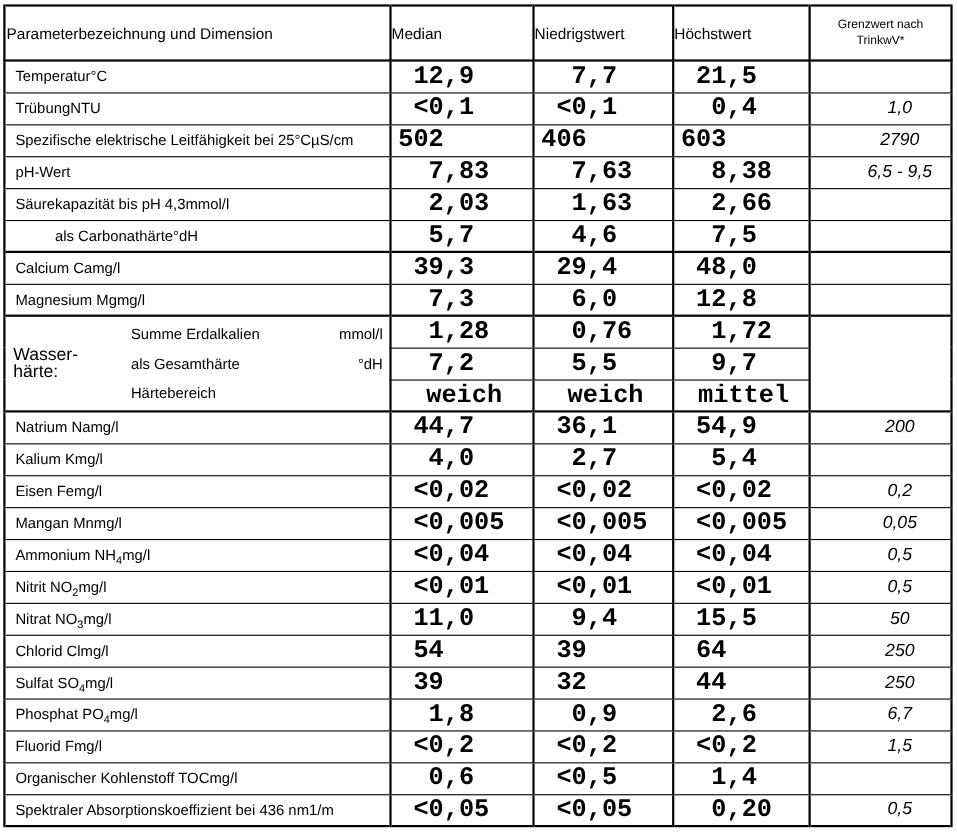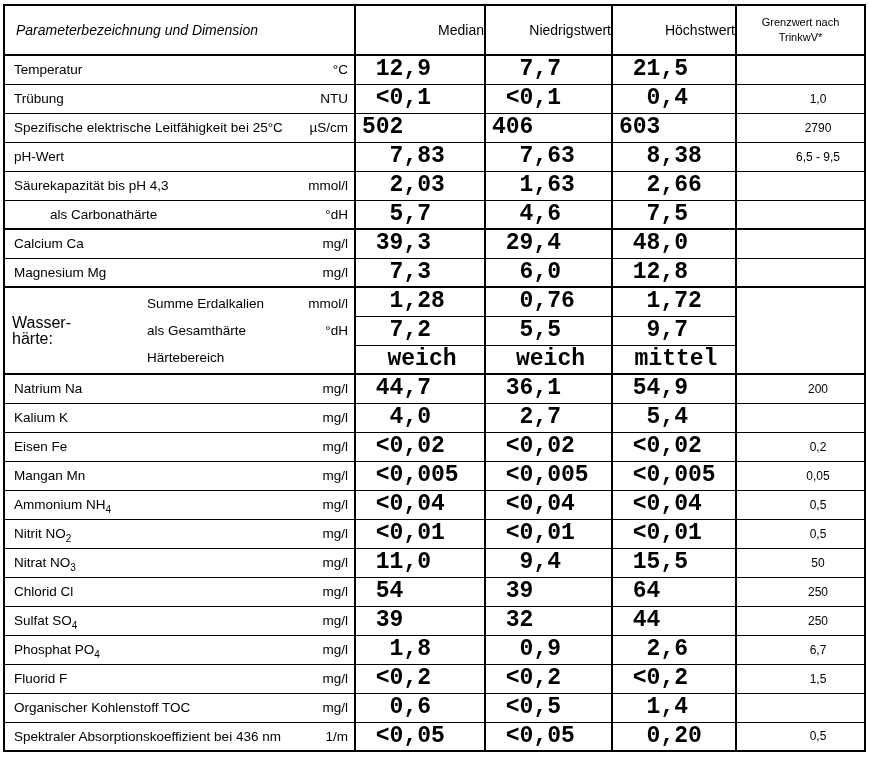--- a/index.html
+++ b/index.html
@@ -11,45 +11,45 @@
   col.c-median{width:130px;}
   col.c-min{width:127px;}
   col.c-max{width:124px;}
   col.c-limit{width:129px;}
 
   thead tr{height:50px;}
   tbody tr{height:29px;}
 
   th,td{border:1px solid #000;border-left-width:2px;border-right-width:2px;padding:0;vertical-align:middle;}
   thead th{border-bottom-width:2px;font-weight:normal;font-size:14px;}
-  th.h-param{text-align:left;padding-left:11px;font-style:italic;}
-  th.h-mid{text-align:right;}
+  th.h-param{text-align:left;padding-left:1px;}
+  th.h-mid{text-align:left;}
   th.h-limit{text-align:center;font-size:11px;line-height:15px;padding:2px 14px;}
 
   tr.thick td{border-top-width:2px;}
 
   td.param-cell{font-size:13.5px;}
-  .p-flex{display:flex;justify-content:space-between;align-items:center;padding:0 6px 0 9px;}
+  .p-flex{display:flex;justify-content:flex-start;align-items:center;padding:0 6px 0 9px;}
   .pname{white-space:nowrap;}
   .pname.ind1{padding-left:36px;}
   sub{font-size:10px;line-height:0;}
   .unit{white-space:nowrap;}
 
   td.val{font-family:"Liberation Mono","DejaVu Sans Mono",monospace;font-weight:bold;
          font-size:23px;line-height:27px;white-space:pre;text-align:left;padding-left:6px;}
   td.val.txt{text-align:center;padding-left:4px;}
 
-  td.limit-cell{font-size:12px;text-align:center;padding-left:35px;}
+  td.limit-cell{font-size:16px;text-align:center;padding-left:35px;font-style:italic;}
 
   
   td.group-cell{position:relative;}
   .side-label{position:absolute;left:7px;top:50%;transform:translateY(-50%);
               font-size:16px;line-height:16px;}
   .side-label span{display:block;}
-  .g-col{display:flex;flex-direction:column;height:81px;padding-left:28px;}
+  .g-col{display:flex;flex-direction:column;height:81px;}
   .g-row{flex:1;display:flex;justify-content:space-between;align-items:center;
          padding:0 6px 0 114px;font-size:13.5px;}
 </style>
 </head>
 <body>
 
 <div class="wrap">
   <table>
     <colgroup>
       <col class="c-param">

